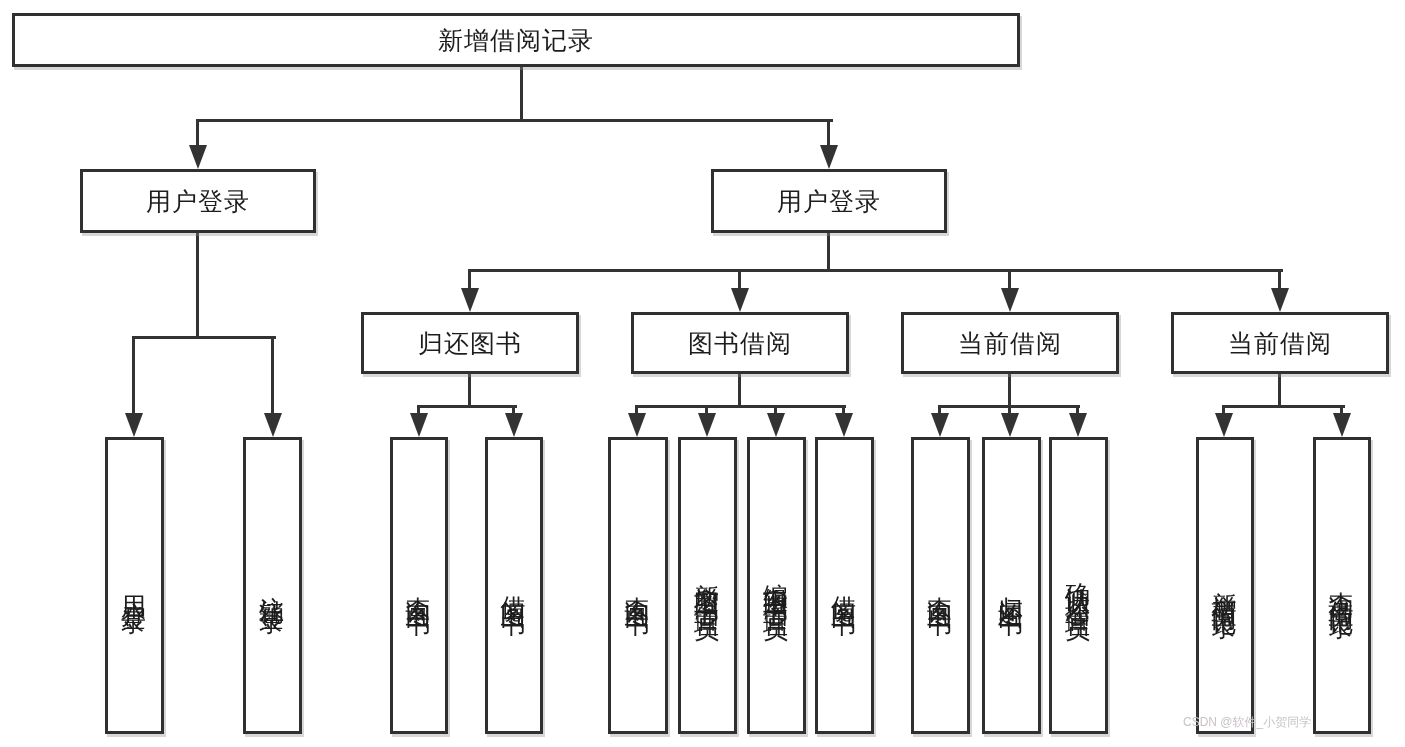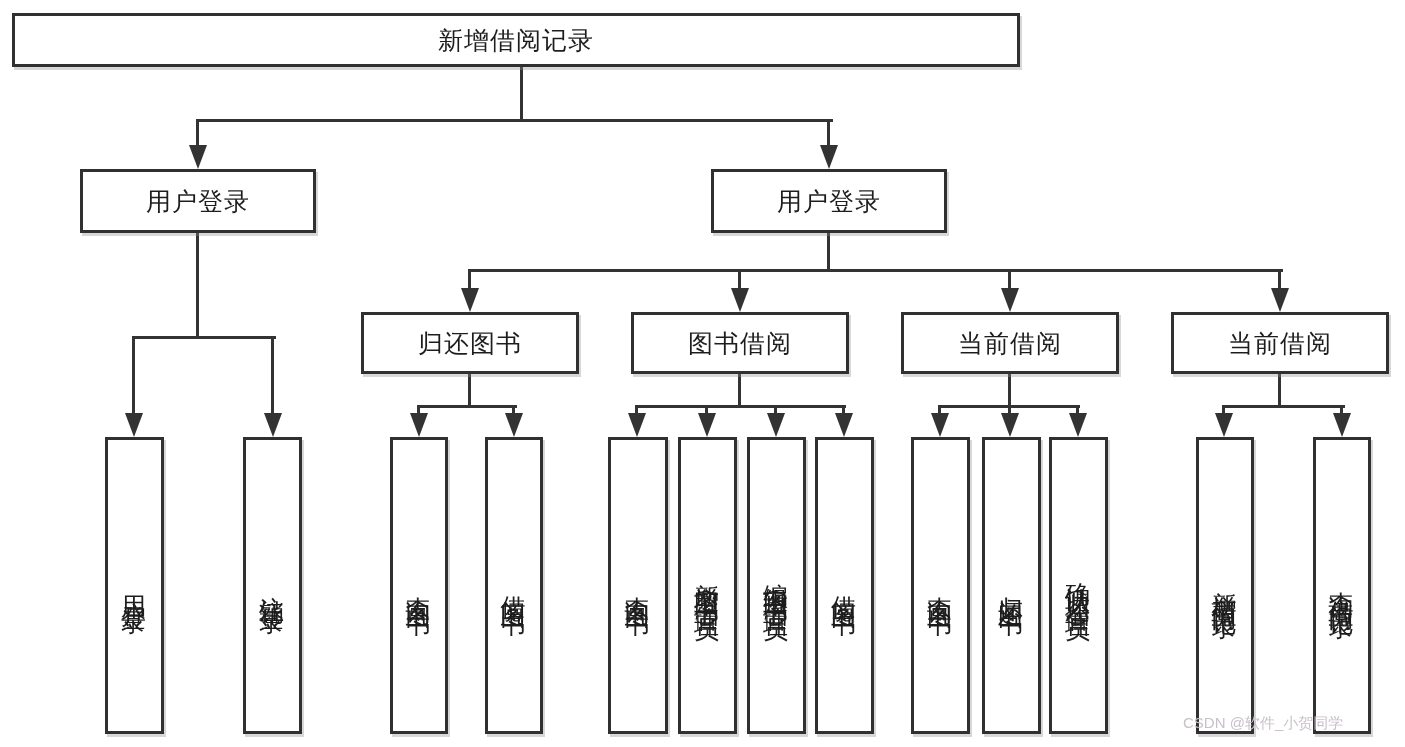--- a/index.html
+++ b/index.html
@@ -19,21 +19,21 @@
   }
   .vline,.hline { position:absolute; background:#333333; z-index:1; }
   .vline { width:3px; } .hline { height:3px; }
   .arrow {
     position:absolute; width:0; height:0; z-index:1;
     border-left:9px solid transparent; border-right:9px solid transparent;
     border-top:24px solid #333333;
   }
   .watermark {
     position:absolute; left:1183px; top:714px; z-index:5;
-    font-size:15px; color:#c9c1c9; white-space:nowrap;
+    font-size:12px; color:#c9c1c9; white-space:nowrap;
   }
 </style>
 </head>
 <body>
 
 <div class="canvas">
 
   <div class="vline" style="left:520px;top:67px;height:55px"></div>
   <div class="hline" style="left:196px;top:119px;width:637px"></div>
   <div class="vline" style="left:196px;top:119px;height:30px"></div>

